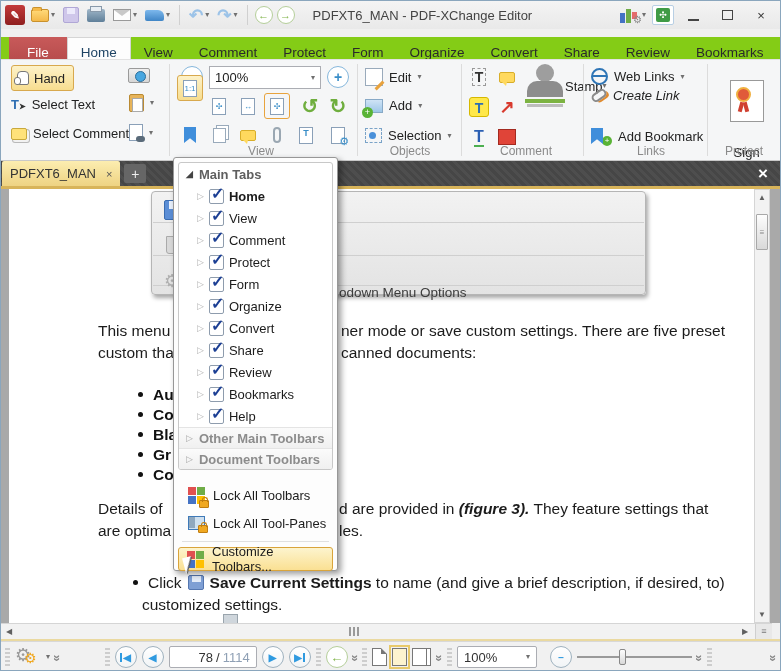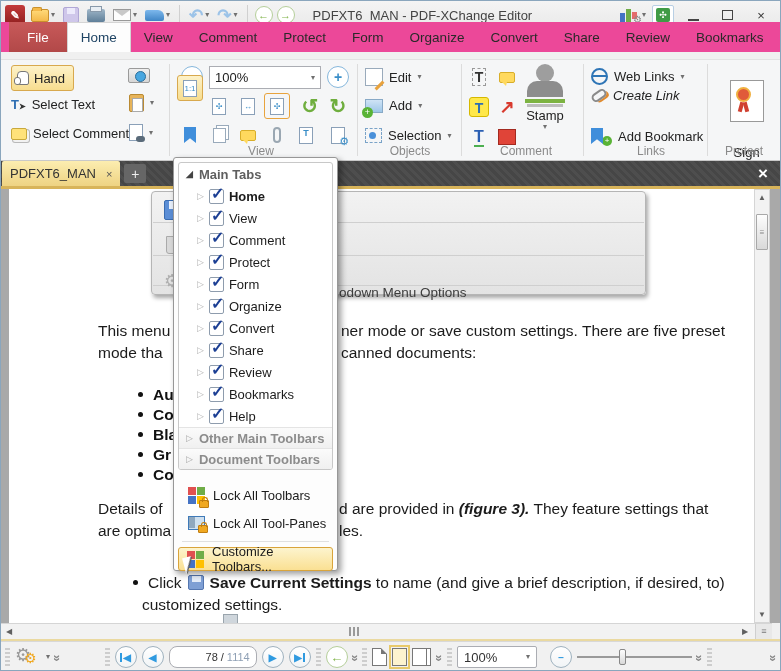--- a/index.html
+++ b/index.html
@@ -35,21 +35,21 @@
   .i-uiopts .b3{position:absolute;left:12px;bottom:4px;width:5px;height:7px;background:#e46c6c;}
   .i-uiopts .g{position:absolute;right:-2px;bottom:-2px;color:#8a8a8a;font-size:10px;}
   .i-full { width:22px; height:20px; border:1px solid #b8cfe4; background:#fff; border-radius:2px; display:flex; align-items:center; justify-content:center; }
   .i-full .sq { width:14px; height:14px; background:#3f9b46; color:#fff; font-size:9px; display:flex; align-items:center; justify-content:center; border-radius:2px; }
   .win-btn { width:30px; height:22px; display:flex; align-items:center; justify-content:center; color:#333; font-size:13px; }
   .win-min { border-bottom:2px solid #444; width:11px; height:0; margin-top:9px; }
   .win-max { width:11px; height:10px; border:1.5px solid #444; }
   .spacer { flex:1; }
 
   
-  .ribbon-tabs { position:absolute; left:0; top:21px; width:100%; height:30px; background:#ec4899; display:flex; align-items:flex-end; }
+  .ribbon-tabs { position:absolute; left:0; top:36px; width:100%; height:30px; background:#84cc16; display:flex; align-items:flex-end; }
   .tab-file { height:30px; padding:0 18px; background:linear-gradient(#c85a5a,#b24848); color:#fff; font-size:13.5px; display:flex; align-items:center; margin-left:8px; }
   .tab { height:30px; padding:0 13px; color:#2a2a2a; font-size:13.5px; display:flex; align-items:center; }
   .tab.active { background:#fdfdfd; border:1px solid #d5d5d5; border-bottom:none; color:#1f4464; }
 
   
   .ribbon { position:absolute; left:0; top:58px; width:100%; height:102px; background:#f5f6f7; border-top:1px solid #e2e2e2; border-bottom:1px solid #c9c9c9; }
   .rdiv { position:absolute; top:4px; height:92px; width:1px; background:#dcdcdc; }
   .grp-label { position:absolute; bottom:2px; font-size:12px; color:#8a8a8a; text-align:center; }
   .rbtn-label { font-size:13px; color:#222; white-space:nowrap; }
   .hand-btn { position:absolute; left:10px; top:5px; height:26px; padding:0 8px 0 5px; display:flex; align-items:center; gap:5px;
@@ -89,21 +89,21 @@
   .i-addimg { width:18px; height:14px; background:linear-gradient(#cfe3f5,#9ec7e8); border:1px solid #88a9c6; position:relative; }
   .i-addimg:after { content:"+"; position:absolute; left:-4px; bottom:-6px; width:11px; height:11px; background:#59b336; color:#fff; border-radius:50%; font-size:9px; line-height:11px; text-align:center; }
   .i-selection { width:17px; height:15px; border:1px dashed #7aa3c8; position:relative; }
   .i-selection:before { content:""; position:absolute; left:3px; top:3px; width:7px; height:7px; border-radius:50%; background:#4a90d9; }
   .cmt-grid { position:absolute; display:grid; grid-template-columns:28px 28px; grid-auto-rows:30px; align-items:center; justify-items:center; }
   .i-type { font-size:14px; font-weight:bold; color:#333; border:1px dashed #999; padding:0 2px; line-height:1.2; }
   .i-hl { width:20px; height:20px; background:#ffe84a; border:1px solid #d6b800; border-radius:3px; color:#2f6fb3; font-weight:bold; font-size:14px; text-align:center; line-height:20px; }
   .i-arrow { color:#d83a2e; font-size:18px; font-weight:bold; }
   .i-ul { color:#2b5fb3; font-weight:bold; font-size:16px; border-bottom:2px solid #4caf50; line-height:1.1; }
   .i-rect { width:18px; height:16px; background:#e04438; border:1px solid #a32a20; }
-  .stamp-btn { position:absolute; display:flex; flex-direction:column; align-items:center; }
+  .stamp-btn { position:absolute; display:flex; flex-direction:row; align-items:center; }
   .i-stamp { width:40px; height:44px; position:relative; }
   .i-stamp .head { position:absolute; left:11px; top:0; width:18px; height:18px; border-radius:50%; background:#9e9e9e; }
   .i-stamp .body { position:absolute; left:2px; top:17px; width:36px; height:16px; background:#8d8d8d; border-radius:10px 10px 0 0; }
   .i-stamp .base { position:absolute; left:0; top:35px; width:40px; height:4px; background:#7cb342; }
   .i-stamp .base2 { position:absolute; left:2px; top:40px; width:36px; height:3px; background:#bdbdbd; }
   .link-row { position:absolute; display:flex; align-items:center; gap:6px; }
   .i-globe { width:17px; height:17px; border:2px solid #2e75b6; border-radius:50%; position:relative; }
   .i-globe:before { content:""; position:absolute; left:0; top:5px; width:13px; height:2px; background:#2e75b6; }
   .i-chain { width:16px; height:9px; border:2px solid #8a8a8a; border-radius:5px; transform:rotate(-35deg); box-shadow:2px 3px 0 -1px #e08a2e; }
   .i-bmadd { width:12px; height:16px; background:#3f8edb; clip-path:polygon(0 0,100% 0,100% 100%,50% 70%,0 100%); position:relative; }
@@ -190,22 +190,22 @@
   .statusbar { position:absolute; left:0; top:640px; width:100%; height:31px; background:#f1f1f1; border-top:1px solid #d8d8d8;
                display:flex; align-items:center; padding:0 4px; gap:5px; font-size:12px; }
   .grip { width:5px; height:18px; background:repeating-linear-gradient(#c4c4c4 0 2px,transparent 2px 4px); opacity:.8; }
   .sb-gears { position:relative; width:26px; height:20px; }
   .sb-gears .g1 { position:absolute; left:0; top:-3px; color:#9a9a9a; font-size:18px; }
   .sb-gears .g2 { position:absolute; left:9px; top:3px; color:#f0a821; font-size:14px; }
   .chev-dbl { color:#8a8a8a; font-size:12px; font-weight:bold; transform:rotate(90deg); letter-spacing:-2px; }
   .nav-circ { width:22px; height:22px; border-radius:50%; border:1px solid #9fb2bf; background:linear-gradient(#fff,#f1f4f6);
               display:flex; align-items:center; justify-content:center; color:#2f9ae0; font-size:10px; font-weight:bold; gap:1px; }
   .nav-bar { width:2px; height:9px; background:#2f9ae0; }
-  .pagebox { width:88px; height:22px; background:#fff; border:1px solid #abadb3; border-radius:8px; display:flex; align-items:center; justify-content:flex-end;
-             padding:4px 6px; font-size:11px; color:#333; gap:3px; }
+  .pagebox { width:88px; height:22px; background:#fff; border:1px solid #abadb3; border-radius:2px; display:flex; align-items:center; justify-content:flex-end;
+             padding:4px 6px; font-size:13px; color:#333; gap:3px; }
   .pagebox .total { color:#8fa0b5; }
   .nav-green { width:22px; height:22px; border-radius:50%; border:1px solid #b5cf9a; background:#fff; color:#7fb347; font-size:13px; font-weight:bold;
                display:flex; align-items:center; justify-content:center; }
   .pl-icon { width:15px; height:18px; background:#fff; border:1px solid #777; position:relative; }
   .pl-fold:after { content:""; position:absolute; right:-1px; top:-1px; border-left:6px solid #777; border-top:6px solid #f1f1f1; }
   .pl-active { outline:2px solid #e8c96a; outline-offset:1px; background:#fdf3cf; }
   .pl-two { box-shadow:4px 0 0 -1px #fff, 4px 0 0 0 #777; margin-right:5px; }
   .zoombox { width:80px; height:22px; background:#fff; border:1px solid #abadb3; border-radius:2px; display:flex; align-items:center;
              padding:0 6px; font-size:13px; color:#333; }
   .zoombox .caret { margin-left:auto; }
@@ -454,21 +454,21 @@
         <div class="ln" style="top:63px;"></div>
         <div class="ln" style="top:93px;"></div>
         <div class="fig-save"></div>
         <div class="fig-trash"></div>
         <div class="fig-gear">⚙</div>
       </div>
       <div class="doc-caption" style="left:330px; top:96px;">odown Menu Options</div>
 
       <div class="doc-text" style="left:89px; top:133px;">This menu</div>
       <div class="doc-text" style="left:332px; top:133px;">ner mode or save custom settings. There are five preset</div>
-      <div class="doc-text" style="left:89px; top:155px;">mode tha</div>
+      <div class="doc-text" style="left:89px; top:155px;">custom tha</div>
       <div class="doc-text" style="left:332px; top:155px;">canned documents:</div>
 
       <div class="doc-bullet" style="left:129px; top:197px;"><span class="dot"></span><span>Au</span></div>
       <div class="doc-bullet" style="left:129px; top:217px;"><span class="dot"></span><span>Co</span></div>
       <div class="doc-bullet" style="left:129px; top:237px;"><span class="dot"></span><span>Bla</span></div>
       <div class="doc-bullet" style="left:129px; top:257px;"><span class="dot"></span><span>Gr</span></div>
       <div class="doc-bullet" style="left:129px; top:277px;"><span class="dot"></span><span>Co</span></div>
 
       <div class="doc-text" style="left:89px; top:311px;">Details of</div>
       <div class="doc-text" style="left:330px; top:311px;"><span>d are provided in </span><span class="fig3">(figure 3).</span><span> They feature settings that</span></div>

